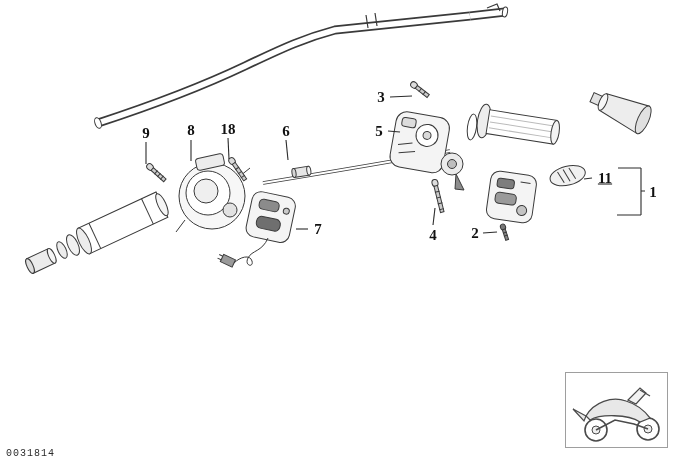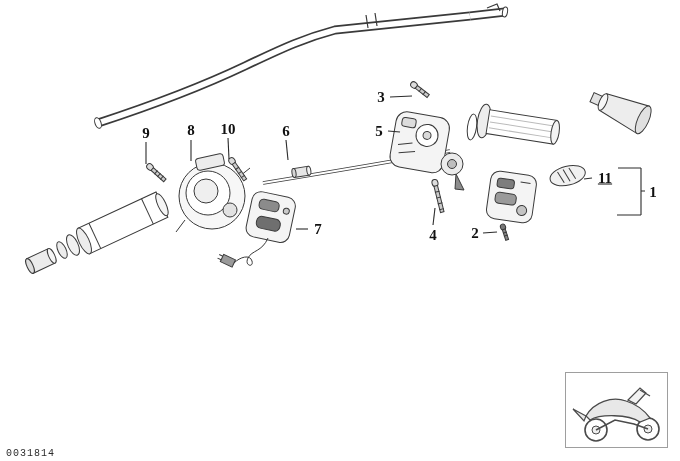--- a/index.html
+++ b/index.html
@@ -228,18 +228,18 @@
 
   <span class="callout" style="left:653px; top:192px;">1</span>
   <span class="callout" style="left:475px; top:233px;">2</span>
   <span class="callout" style="left:381px; top:97px;">3</span>
   <span class="callout" style="left:433px; top:235px;">4</span>
   <span class="callout" style="left:379px; top:131px;">5</span>
   <span class="callout" style="left:286px; top:131px;">6</span>
   <span class="callout" style="left:318px; top:229px;">7</span>
   <span class="callout" style="left:191px; top:130px;">8</span>
   <span class="callout" style="left:146px; top:133px;">9</span>
-  <span class="callout" style="left:228px; top:129px;">10</span>
+  <span class="callout" style="left:228px; top:129px;">18</span>
   <span class="callout" style="left:605px; top:178px;text-decoration:underline;">11</span>
 
   <div class="footer-code">0031814</div>
 
 </div>
 
 </body></html>

